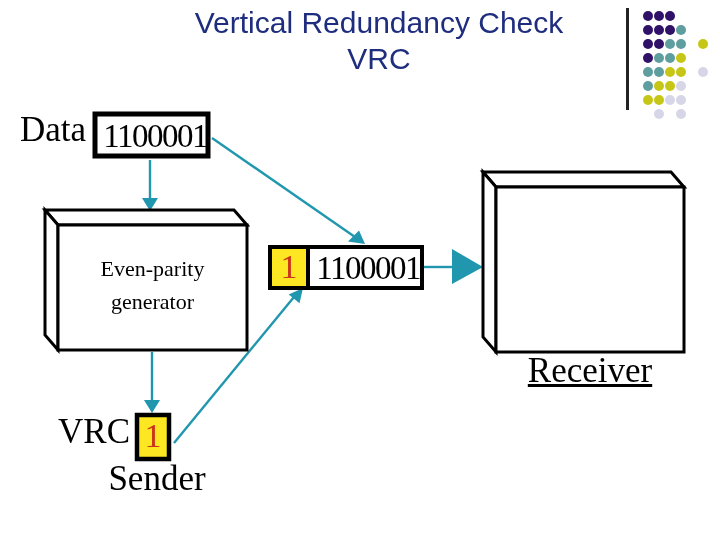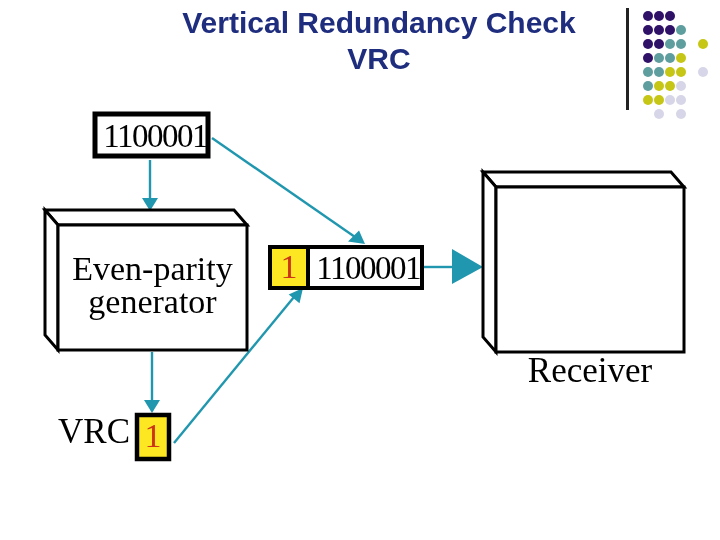--- a/index.html
+++ b/index.html
@@ -2,26 +2,26 @@
 <html><head>
 <meta charset="utf-8">
 <style>
   html,body{margin:0;padding:0;}
   body{width:720px;height:540px;background:#ffffff;position:relative;overflow:hidden;
        font-family:"Liberation Serif", serif;}
   .stage{position:absolute;inset:0;width:720px;height:540px;}
   svg.diagram{position:absolute;left:0;top:0;z-index:1;}
   .txt{position:absolute;z-index:2;color:#000;}
   .slide-title{position:absolute;left:39px;top:5px;width:680px;text-align:center;
-      font-family:"Liberation Sans", sans-serif;font-weight:bold;font-size:30px;
+      font-family:"Liberation Sans", sans-serif;font-weight:normal;font-size:30px;
       line-height:36px;white-space:pre-line;z-index:2;}
   .serif-label{font-size:35px;line-height:36px;white-space:nowrap;}
   .digits{font-size:33px;letter-spacing:-1.5px;text-align:right;white-space:nowrap;}
   .multiline{white-space:pre-line;text-align:center;}
-  .gen-text{left:58px;top:252px;width:189px;font-size:34px;line-height:33px;}
+  .gen-text{left:58px;top:252px;width:189px;font-size:22px;line-height:33px;}
   .check-text{left:496px;top:191px;width:188px;font-size:30px;line-height:30px;}
   .bit{font-size:34px;text-align:center;font-weight:normal;}
   .dot{position:absolute;width:10px;height:10px;border-radius:50%;z-index:2;}
   .deco-line{position:absolute;left:626px;top:8px;width:3px;height:102px;background:#222;z-index:2;}
 </style>
 </head>
 <body>
 
 <div class="stage">
 
@@ -95,30 +95,32 @@
 
     <rect x="137" y="415" width="32" height="44" stroke="#000" stroke-width="4.5" fill="#fde723"></rect>
 
     <g stroke="#000" stroke-width="3" fill="#ffffff" stroke-linejoin="miter">
       <polygon points="483,172 671,172 684,187 496,187"></polygon>
       <polygon points="483,172 483,337 496,352 496,187"></polygon>
       <rect x="496" y="187" width="188" height="165"></rect>
     </g>
   </svg>
 
+  <div class="txt serif-label" style="left:20px;top:112px;">Data</div>
 
   <div class="txt digits" style="left:97px;top:118px;width:110px;">1100001</div>
 
   <div class="txt multiline gen-text">Even-parity
 generator</div>
 
   <div class="txt bit" style="left: 272px; top: 248px; width: 34px; color: rgb(204, 51, 25);">1</div>
 
   <div class="txt digits" style="left:310px;top:250px;width:110px;">1100001</div>
 
   <div class="txt serif-label" style="left:40px;top:414px;width:90px;text-align:right;">VRC</div>
 
   <div class="txt bit" style="left: 137px; top: 417px; width: 32px; color: rgb(204, 51, 25);">1</div>
 
+  <div class="txt serif-label" style="left:97px;top:461px;width:120px;text-align:center;">Sender</div>
 
 
-  <div class="txt serif-label" style="left:496px;top:353px;width:188px;text-align:center;">Receiver</div>
+  <div class="txt serif-label" style="left:496px;top:353px;width:188px;text-align:center;text-decoration:underline;">Receiver</div>
 </div>
 
 </body></html>

